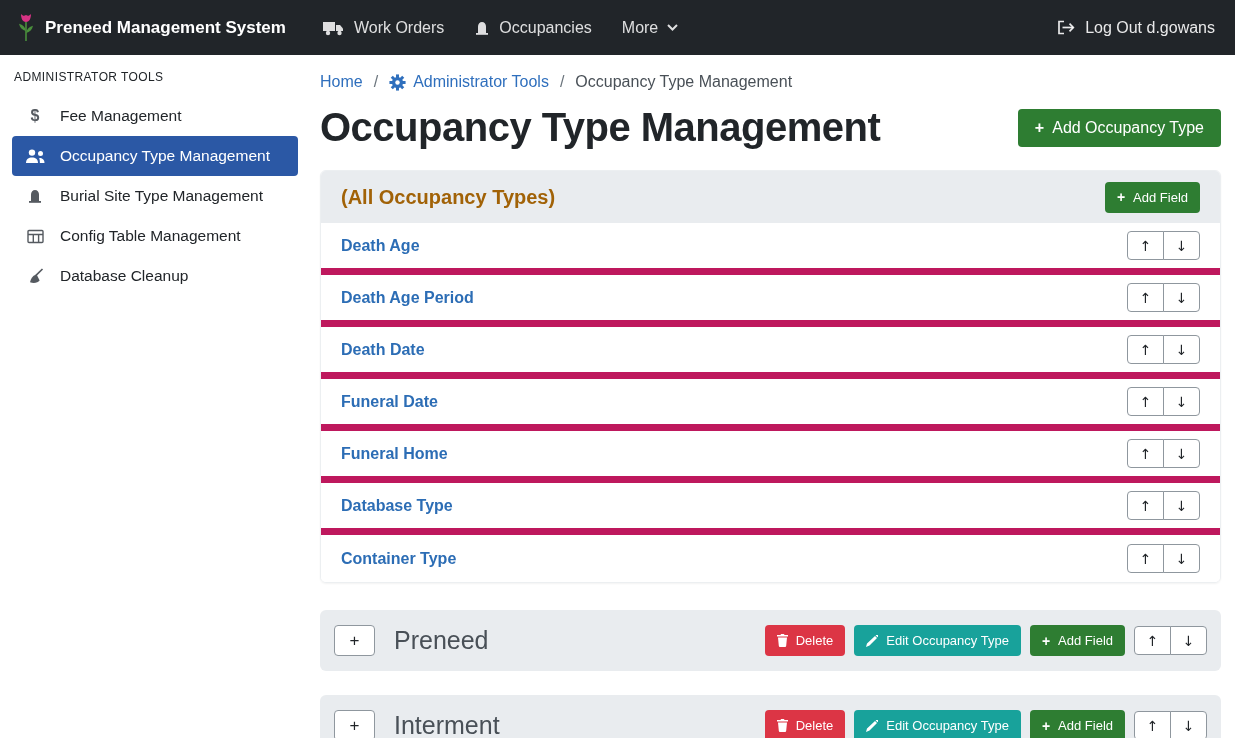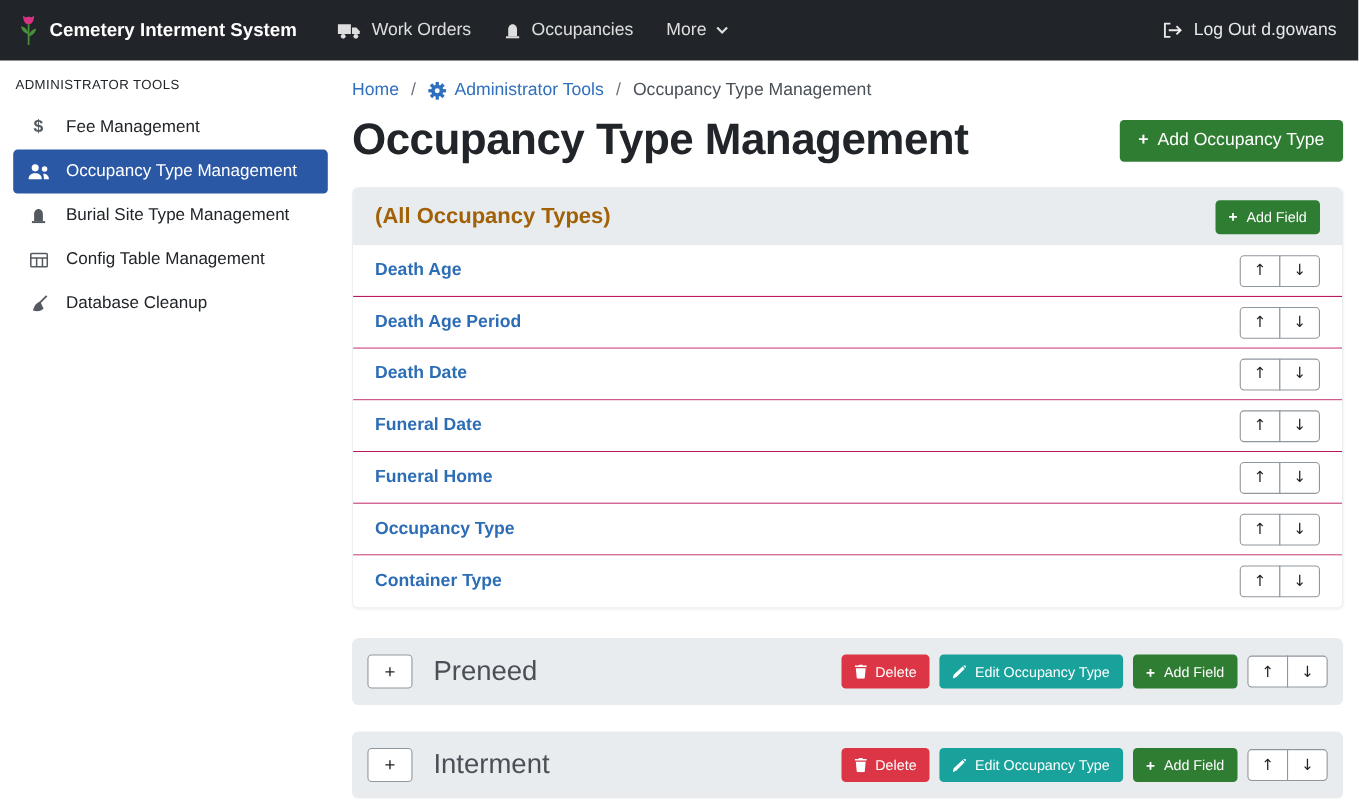--- a/index.html
+++ b/index.html
@@ -40,21 +40,21 @@
   .btn-green-lg { background: #2e7d32; font-size: 16px; padding: 10px 17px; }
   .btn-green-sm { background: #2e7d32; font-size: 13px; padding: 8px 12px; }
   .btn-red  { background: #dc3545; font-size: 13px; padding: 8px 12px; }
   .btn-teal { background: #18a29b; font-size: 13px; padding: 8px 12px; justify-content: space-between; }
   .plus-glyph { font-weight: 700; font-size: 14px; line-height: 1; }
   .btn-green-lg .plus-glyph { font-size: 16px; }
   
   .card { border-radius: 6px; border: 1px solid #eceff1; box-shadow: 0 1px 2px rgba(0,0,0,.05); margin-bottom: 27px; overflow: hidden; }
   .card-header { background: #e9ecef; display: flex; align-items: center; justify-content: space-between; padding: 10px 20px; min-height: 52px; }
   .card-title { font-size: 20px; font-weight: 700; color: #a16207; }
-  .field-row { display: flex; align-items: center; justify-content: space-between; padding: 8px 20px; border-bottom: 1px solid #be185d; min-height: 47px; background: #fff; }
+  .field-row { display: flex; align-items: center; justify-content: space-between; padding: 8px 20px; border-bottom: 7px solid #be185d; min-height: 47px; background: #fff; }
   .field-row:last-child { border-bottom: none; }
   .field-link { color: #2c6db5; font-weight: 700; font-size: 16px; text-decoration: none; cursor: pointer; }
   .arrow-group { display: flex; }
   .arrow-btn { width: 37px; height: 29px; background: #fff; border: 1px solid #8f979e; display: flex; align-items: center; justify-content: center; cursor: pointer; }
   .arrow-btn:first-child { border-radius: 4px 0 0 4px; }
   .arrow-btn:last-child { border-radius: 0 4px 4px 0; margin-left: -1px; }
   .arrow { font-family: "DejaVu Sans", sans-serif; font-size: 14px; color: #212529; line-height: 1; }
   
   .section-bar { background: #e9ecef; border-radius: 6px; display: flex; align-items: center; padding: 12px 14px; margin-bottom: 24px; min-height: 61px; }
   .expand-btn { width: 41px; height: 31px; background: #fff; border: 1px solid #8f979e; border-radius: 4px; display: flex; align-items: center; justify-content: center; cursor: pointer; }
@@ -69,21 +69,21 @@
 <div class="navbar">
   <div class="brand">
     <span>
       <svg width="20" height="29" viewBox="0 0 20 29">
         <path d="M5 1c0 5 2 8 5 8s5-3 5-8c-2 2-3 2.2-5 1-2 1.2-3 1-5-1z" fill="#d63384"></path>
         <path d="M10 9v19" stroke="#4a8f3c" stroke-width="1.6" fill="none"></path>
         <path d="M10 18c-4-1-6-3.2-7-7.2 4 1 6 3.2 7 7.2z" fill="#4a8f3c"></path>
         <path d="M10 20c4-1 6-3.2 7-7.2-4 1-6 3.2-7 7.2z" fill="#4a8f3c"></path>
       </svg>
     </span>
-    <span>Cemetery Interment System</span>
+    <span>Preneed Management System</span>
   </div>
 
   <div class="nav-item">
     <span>
       <svg width="22" height="16" viewBox="0 0 22 16" fill="currentColor">
         <path d="M0 2h12v9H0z"></path>
           <path d="M13 5h4l3 3.5V11h-7z"></path>
         <circle cx="5" cy="13" r="2.2"></circle>
           <circle cx="16.5" cy="13" r="2.2"></circle>
       </svg>
@@ -268,21 +268,21 @@
           <button class="arrow-btn">
               <span class="arrow">↑</span>
             </button>
           <button class="arrow-btn">
               <span class="arrow">↓</span>
             </button>
         </div>
       </div>
 
       <div class="field-row">
-        <a class="field-link">Occupancy Type</a>
+        <a class="field-link">Database Type</a>
         <div class="arrow-group">
           <button class="arrow-btn">
               <span class="arrow">↑</span>
             </button>
           <button class="arrow-btn">
               <span class="arrow">↓</span>
             </button>
         </div>
       </div>
 

